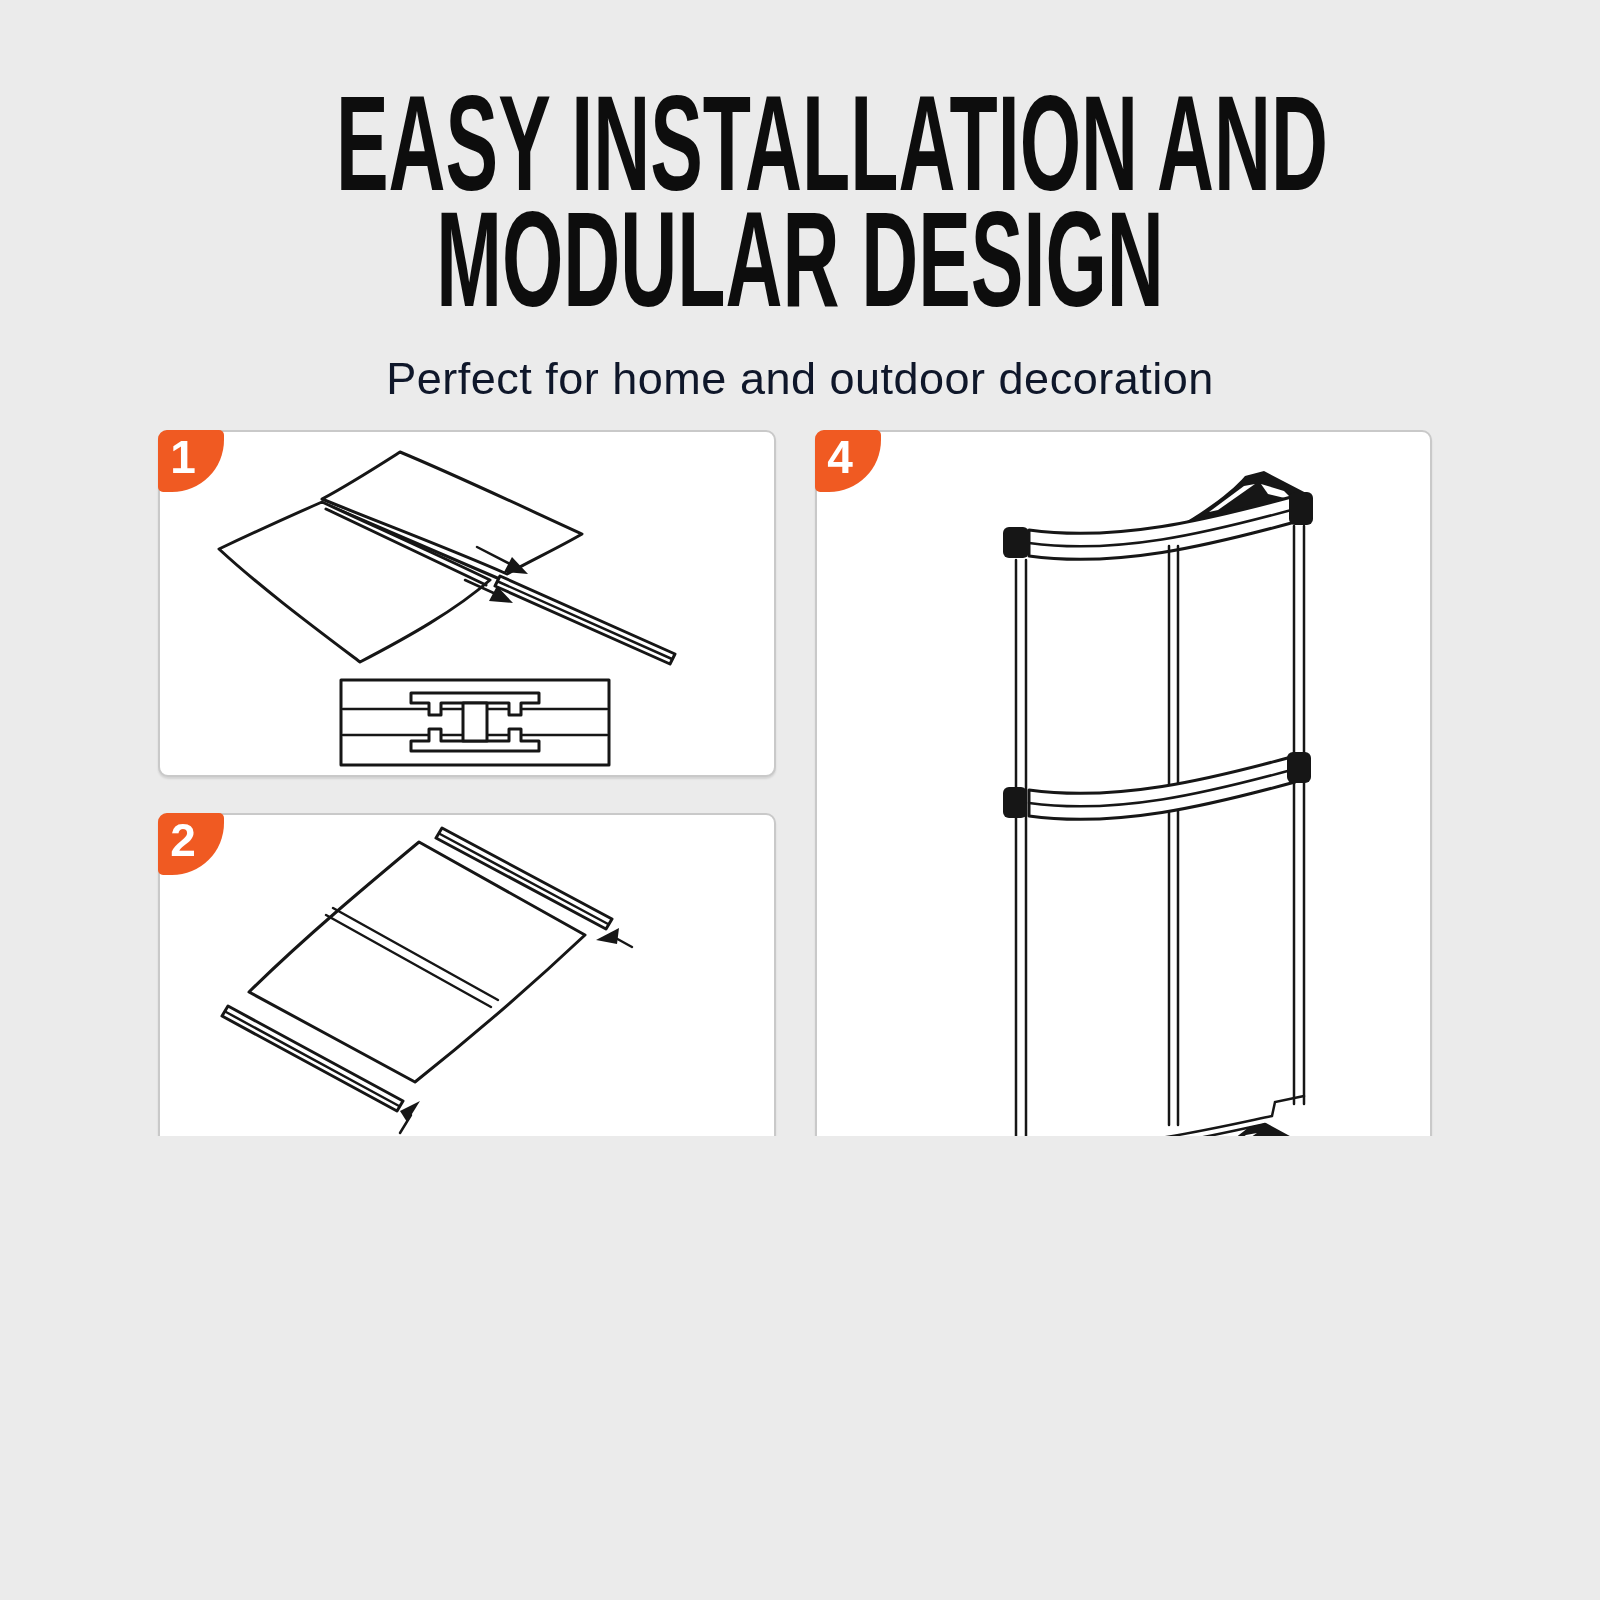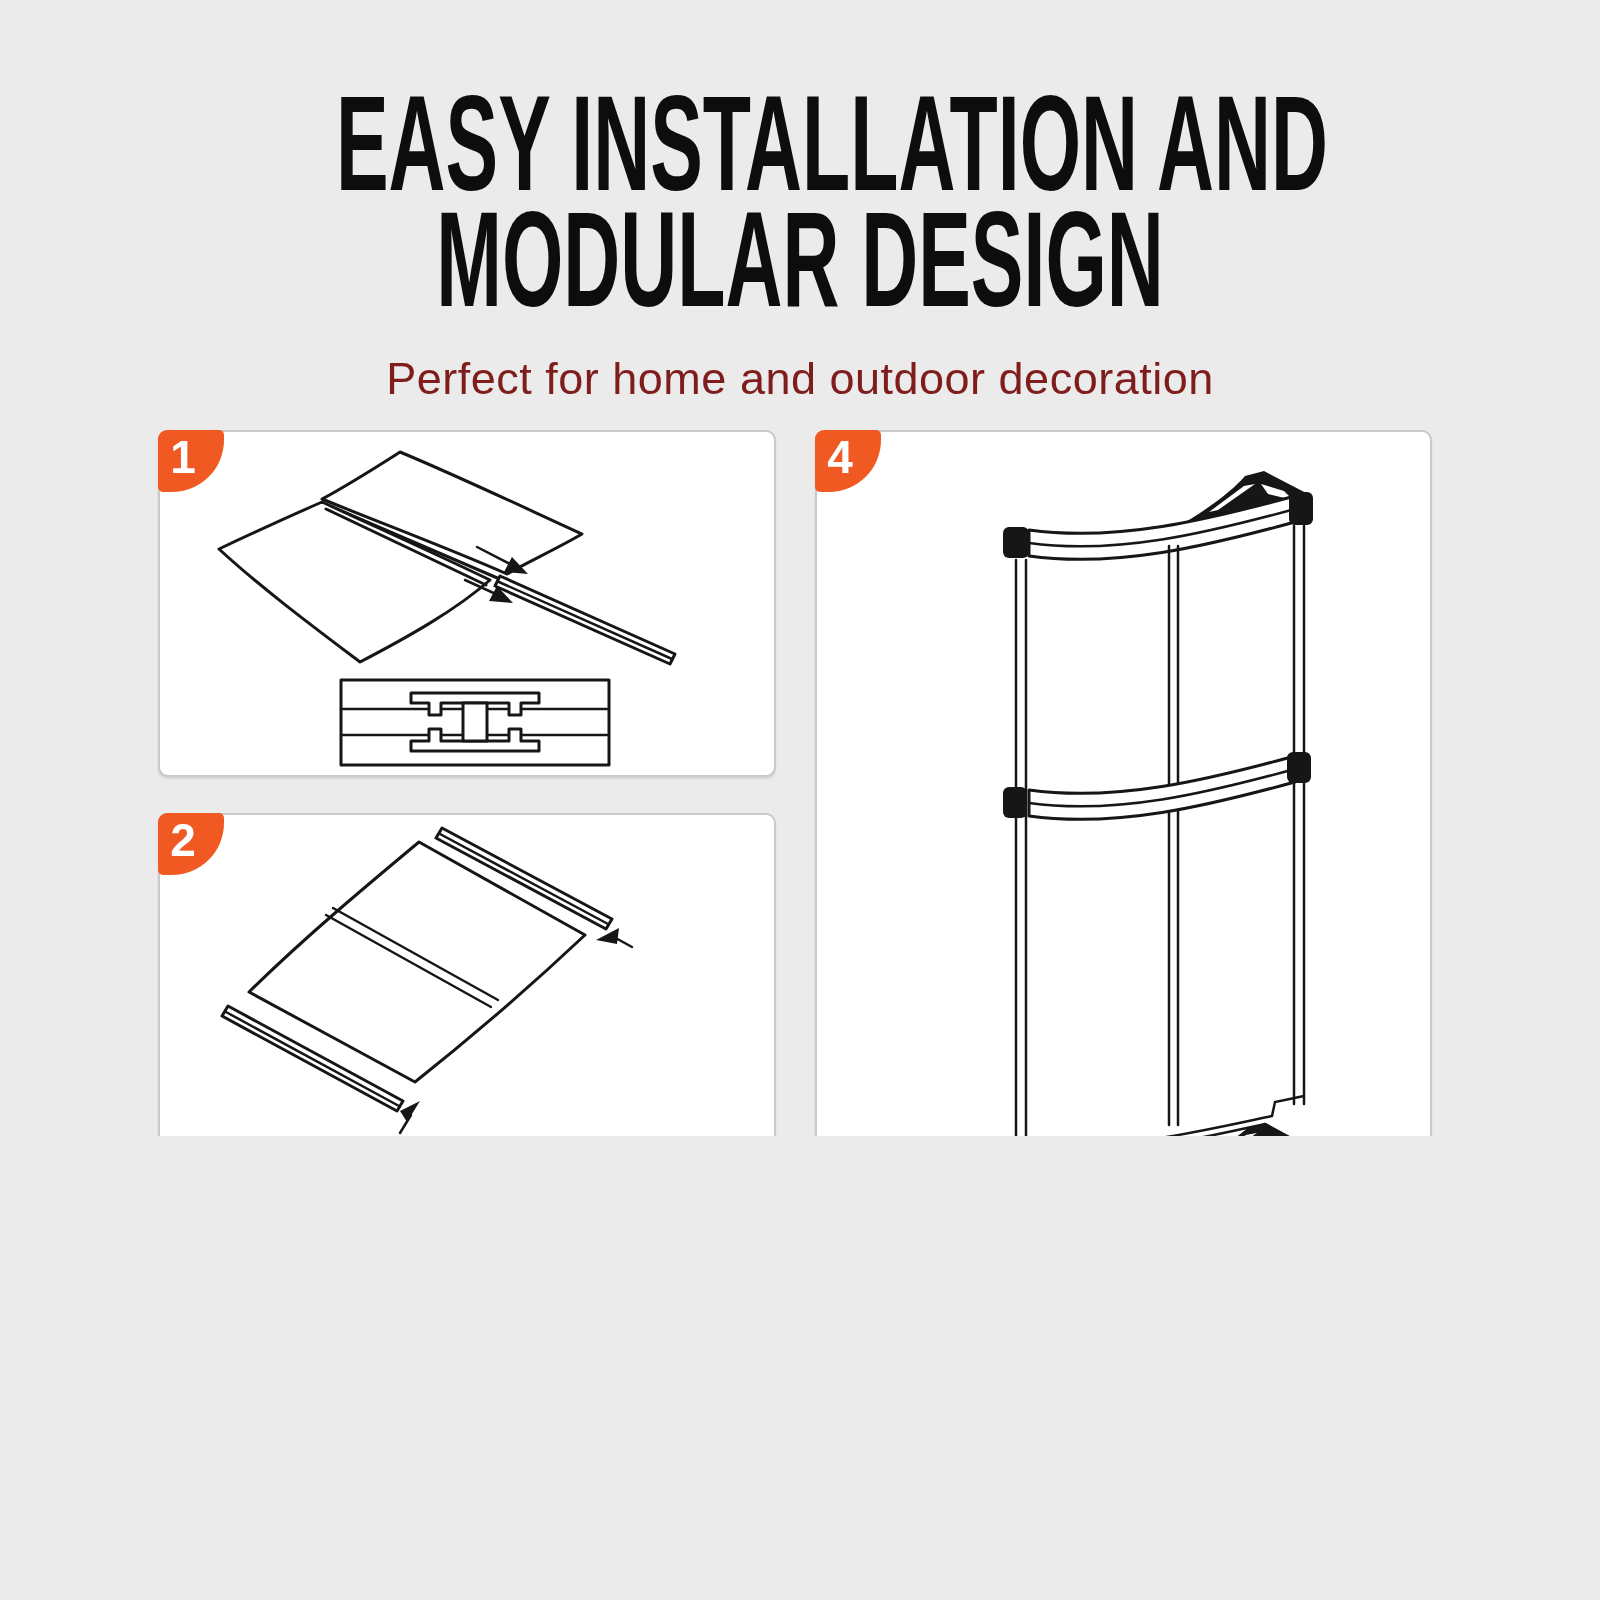--- a/index.html
+++ b/index.html
@@ -8,21 +8,21 @@
     font-family:"Liberation Sans",sans-serif;overflow:hidden;
   }
   
   .header{position:absolute;top:86px;left:0;width:100%;text-align:center;}
   .title{
     font-size:136px;font-weight:bold;line-height:0.85;color:#0d0d0d;
     transform:scaleX(0.58);transform-origin:50% 0;white-space:nowrap;
     letter-spacing:0px;
   }
   .subtitle{
-    margin-top:36px;font-size:45px;color:#7f1d1d;letter-spacing:0.5px;
+    margin-top:36px;font-size:45px;color:#0f172a;letter-spacing:0.5px;
   }
   
   .card{
     position:absolute;background:#ffffff;border:2px solid #c9c9c9;
     border-radius:10px;box-sizing:border-box;
     box-shadow:0 2px 2px rgba(0,0,0,0.10);
   }
   .card-1{left:158px;top:430px;width:618px;height:347px;}
   .card-2{left:158px;top:813px;width:618px;height:341px;}
   .card-3{left:158px;top:1193px;width:618px;height:340px;}

